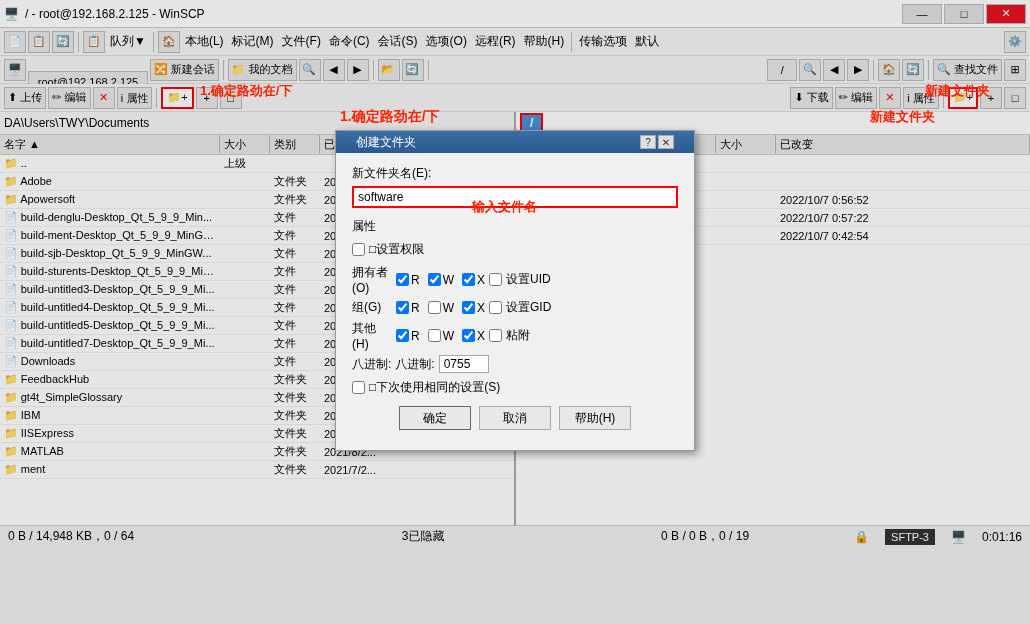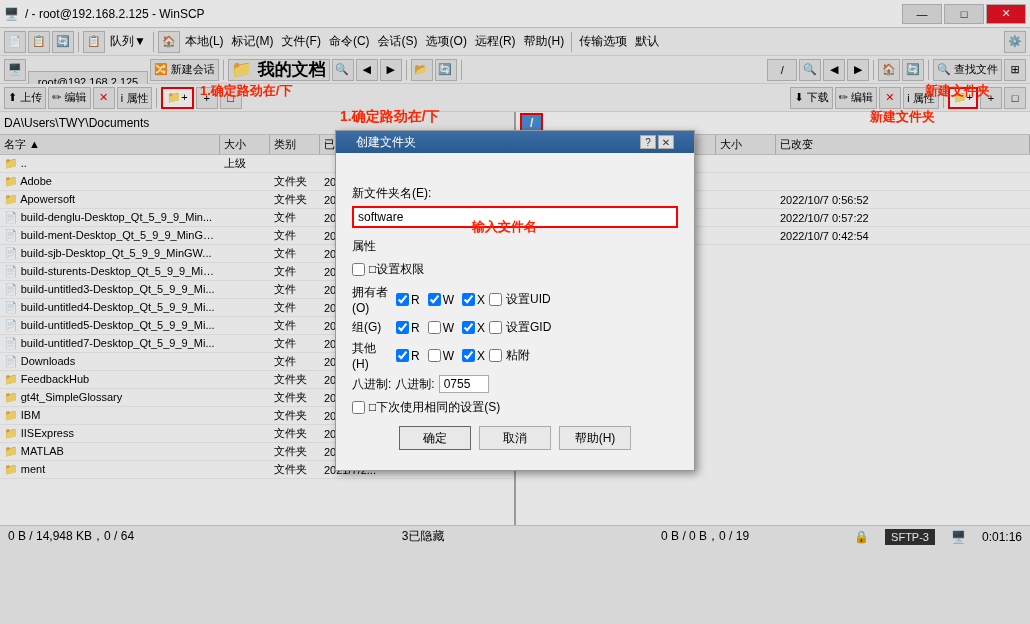--- a/index.html
+++ b/index.html
@@ -151,21 +151,21 @@
     .dialog-title-btn {
       width: 16px; height: 14px;
       background: #e0e0e0;
       border: 1px solid #aaa;
       cursor: pointer;
       display: flex; align-items: center; justify-content: center;
       font-size: 10px;
       color: #333;
     }
     .dialog-body { padding: 12px 16px; }
-    .dialog-label { font-size: 12px; margin-bottom: 4px; margin-top: 20px; }
+    .dialog-label { font-size: 12px; margin-bottom: 4px; }
     .dialog-input {
       width: 100%; height: 22px;
       border: 2px solid #ff0000;
       padding: 2px 4px;
       font-size: 12px;
       background: #fff;
       outline: none;
     }
     .dialog-section { margin-top: 10px; }
     .dialog-section-title { font-size: 12px; margin-bottom: 6px; }
@@ -238,21 +238,21 @@
   <div class="tb-label">默认</div>
   <div style="flex:1"></div>
   <div class="tb-btn">⚙️</div>
 </div>
 
 <div class="toolbar2">
   <div class="tb-btn">🖥️</div>
   <div class="tb-btn" style="min-width:120px; font-size:11px;margin-top:24px;">root@192.168.2.125</div>
   <div class="tb-btn" style="font-size:11px;">🔀 新建会话</div>
   <div class="tb-sep"></div>
-  <div class="tb-btn" style="font-size:17px;font-weight:bold;">📁 我的文档</div>
+  <div class="tb-btn" style="font-size:11px;">📁 我的文档</div>
   <div class="tb-btn">🔍</div>
   <div class="tb-btn">◀</div>
   <div class="tb-btn">▶</div>
   <div class="tb-sep"></div>
   <div class="tb-btn">📂</div>
   <div class="tb-btn">🔄</div>
   <div class="tb-sep"></div>
 
   <div style="flex:1; display:flex; align-items:center; justify-content:flex-end; gap:2px;">
     <div class="tb-btn" style="min-width:30px;">/</div>

